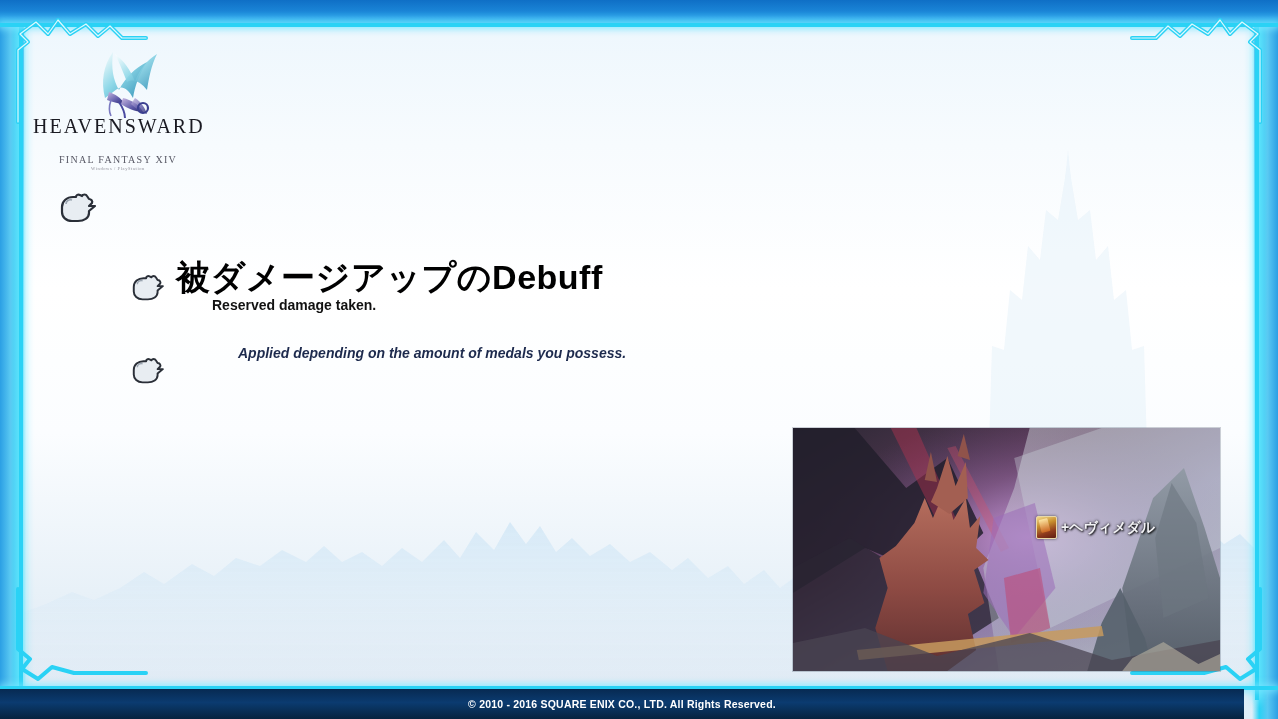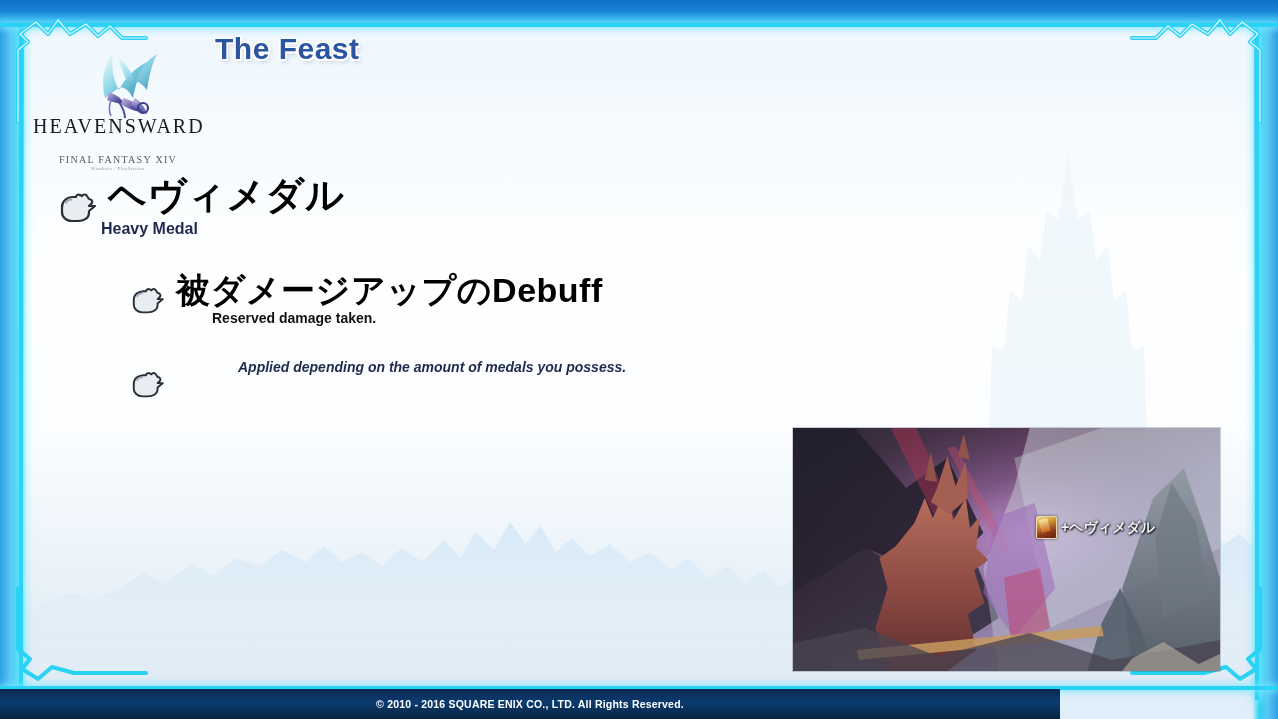--- a/index.html
+++ b/index.html
@@ -35,21 +35,21 @@
 
   
   .corner{position:absolute;width:135px;height:110px;}
   .corner svg{display:block;width:100%;height:100%;}
   .c-tl{left:14px;top:16px;}
   .c-tr{right:14px;top:16px;transform:scaleX(-1);}
   .c-bl{left:14px;bottom:24px;transform:scaleY(-1);}
   .c-br{right:14px;bottom:24px;transform:scale(-1,-1);}
 
   
-  .footer{position:absolute;left:0;bottom:0;width:1060px;height:30px;
+  .footer{position:absolute;left:0;bottom:0;width:1244px;height:30px;
     background:linear-gradient(180deg,#072a52 0%,#0b3b70 45%,#06233f 100%);
     display:flex;align-items:center;justify-content:center;}
   .footer-line{position:absolute;left:0;bottom:29px;width:1278px;height:4px;background:#2ad2f5;
     box-shadow:0 0 7px 2px rgba(120,230,255,.8);}
   .copy{color:#fff;font-size:10.5px;font-weight:bold;letter-spacing:.2px;}
 
   
   .logo{position:absolute;left:33px;top:42px;width:170px;height:120px;text-align:center;}
   .logo-mark{width:170px;height:78px;}
   .logo-mark svg{display:block;margin:0 auto;}
@@ -198,35 +198,30 @@
         <path d="M76,60 C80,66 82,72 82,76" stroke="#4a4aa0" stroke-width="2" fill="none"></path>
         <path d="M68,58 C66,64 66,70 68,74" stroke="#7a79c0" stroke-width="1.6" fill="none"></path>
       </svg>
     </div>
     <div class="logo-word">HEAVENSWARD</div>
     <div class="logo-sub">FINAL FANTASY XIV</div>
     <div class="logo-sub2">Windows / PlayStation</div>
   </div>
 
   <div class="title-wrap">
-    <div class="title-en">The Feast</div>
   </div>
 
   <div class="bullets">
 
     <div class="row r1">
       <span class="hand">
         <svg width="42" height="34" viewBox="0 0 42 34">
           <path d="M6,17 C6,11 11,7 17,7 L20,7 C20,5 22,4 24,5 L26,6 C27,4 30,4 31,6 L33,9 C35,9 37,11 36,13 L33,16 L39,16 L33,21 L33,23 C33,28 28,31 22,31 L16,31 C10,31 6,27 6,22 Z" fill="#e8edf2" stroke="#2a2f38" stroke-width="2.2" stroke-linejoin="round"></path>
           <path d="M10,14 C10,11 13,9 16,10" stroke="#9aa4b0" stroke-width="1.6" fill="none"></path>
         </svg>
-      </span>
-      <span class="txtcol">
-        <span class="jp jp-gap">ヘヴィメダル</span>
-        <span class="en">Heavy Medal</span>
       </span>
     </div>
 
     <div class="row r2">
       <span class="hand">
         <svg width="38" height="30" viewBox="0 0 42 34">
           <path d="M6,17 C6,11 11,7 17,7 L20,7 C20,5 22,4 24,5 L26,6 C27,4 30,4 31,6 L33,9 C35,9 37,11 36,13 L33,16 L39,16 L33,21 L33,23 C33,28 28,31 22,31 L16,31 C10,31 6,27 6,22 Z" fill="#e8edf2" stroke="#2a2f38" stroke-width="2.2" stroke-linejoin="round"></path>
           <path d="M10,14 C10,11 13,9 16,10" stroke="#9aa4b0" stroke-width="1.6" fill="none"></path>
         </svg>
       </span>

